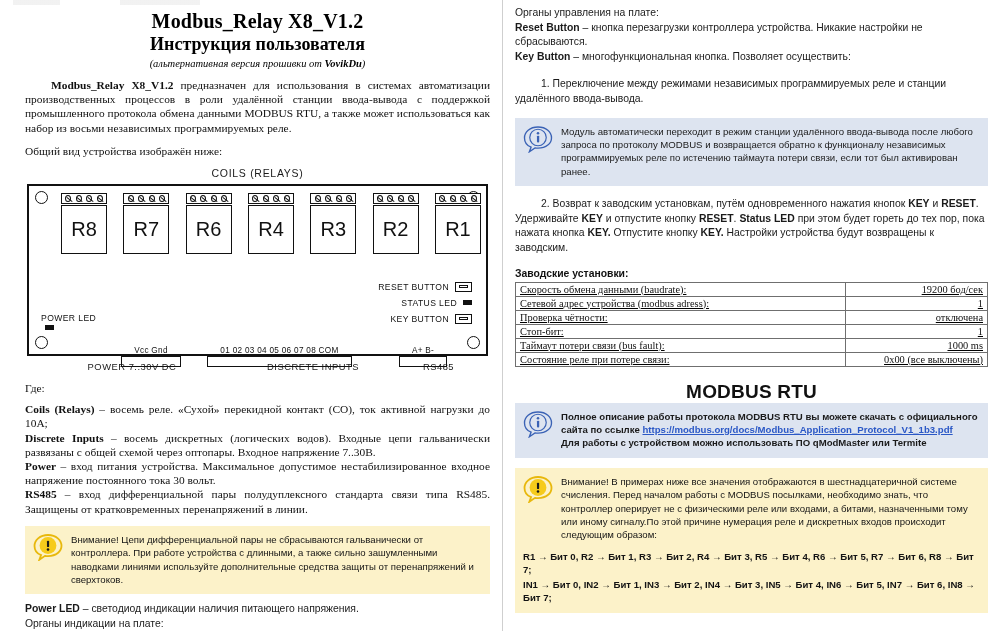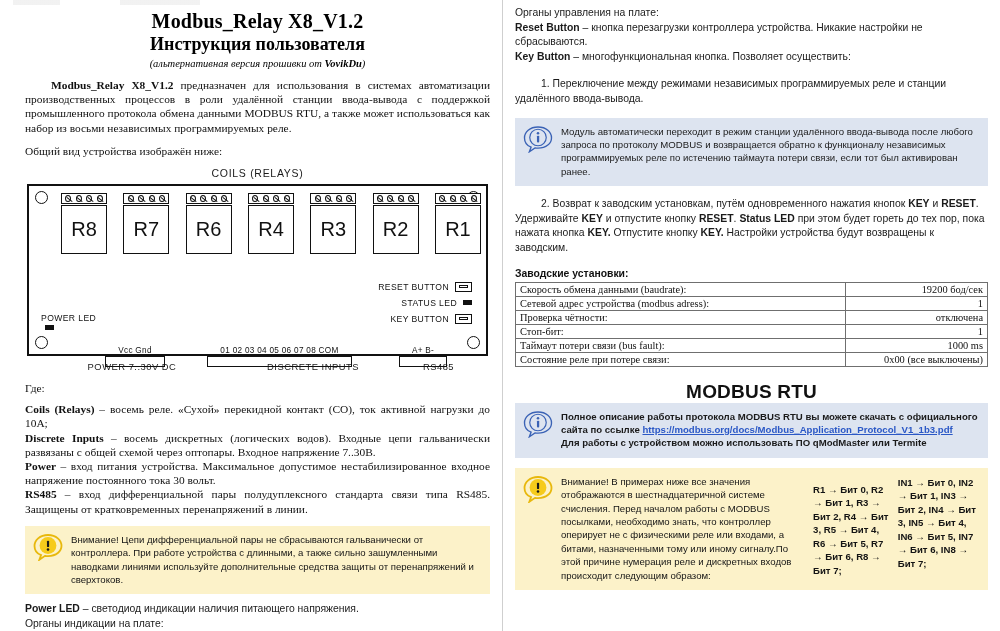--- a/index.html
+++ b/index.html
@@ -145,20 +145,21 @@
     color: #111; margin: 14px 0 0 0; letter-spacing: .2px;
   }
   a.link { color: #2b58c6; text-decoration: underline; word-break: break-all; }
   .bits-line { font-size: 9.6px; font-weight: bold; color:#141414; line-height: 13.5px; margin-top: 8px;}
 
   
   .tbl-title { font-size: 10.4px; font-weight: bold; color: #111; margin: 10px 0 3px 0; }
   table.doc {
     width: 100%; border-collapse: collapse;
     font-family: "Liberation Serif", serif;
+    text-decoration: underline;
   }
   table.doc td, table.doc th {
     border: 1px solid #6f6f6f; padding: 1px 4px;
     font-size: 10.4px; color: #111; font-weight: normal;
   }
   table.settings td.k { text-align: left; }
   table.settings td.v { text-align: right; width: 142px; }
 </style>
 </head>
 <body>
@@ -270,21 +271,21 @@
             </span>
         </div>
       </div>
 
       <div class="power-led">
         <div>POWER LED</div>
         <div class="led-glyph"></div>
       </div>
 
       <div class="bottom-terms">
-        <div class="bt-group" style="left:76px;width:60px;">
+        <div class="bt-group" style="left:92px;width:60px;">
           <div>Vcc Gnd</div>
           <div class="bt-strip">
               <i class="sc"></i>
               <i class="sc"></i>
             </div>
         </div>
         <div class="bt-group" style="left:178px;width:145px;">
           <div>01 02 03 04 05 06 07 08 COM</div>
           <div class="bt-strip">
               <i class="sc"></i>
@@ -408,21 +409,21 @@
         <circle cx="20" cy="16" r="11" fill="none" stroke="#3a62b5" stroke-width="1.6"></circle>
         <circle cx="20" cy="10.4" r="1.7" fill="#3a62b5"></circle>
         <rect x="18.6" y="13.6" width="3" height="9" rx="1.2" fill="#3a62b5"></rect>
       </svg>
       <div class="ctext">
         <span style="text-indent:16px;display:inline">Полное описание работы протокола MODBUS RTU вы можете скачать с официального сайта по ссылке </span><a class="link" href="#">https://modbus.org/docs/Modbus_Application_Protocol_V1_1b3.pdf</a><br>
         <span>Для работы с устройством можно использовать ПО  </span><b>qModMaster</b><span>  или  </span><b>Termite</b>
       </div>
     </div>
 
-    <div class="callout warn" style="margin-top:10px;flex-direction:row;gap:8px;padding:7px 10px 8px 8px;">
+    <div class="callout warn" style="margin-top:10px;flex-direction:column;gap:0;padding:7px 10px 8px 8px;">
       <div style="display:flex;gap:8px;align-items:flex-start;">
         <svg class="bubble" viewBox="0 0 40 36">
           <path d="M20 2 C9 2 2 9 2 16.5 C2 22 5.5 26.7 10.8 28.8 L8.5 35 L16 29.8 C17.3 30 18.6 30.1 20 30.1 C31 30.1 38 23.9 38 16.5 C38 9 31 2 20 2 Z" fill="none" stroke="#e8b80c" stroke-width="2.4"></path>
           <circle cx="20" cy="16" r="11.2" fill="#f6cb1c"></circle>
           <rect x="18.6" y="9.5" width="2.9" height="8.6" rx="1.2" fill="#1a1a1a"></rect>
           <circle cx="20" cy="21.2" r="1.7" fill="#1a1a1a"></circle>
         </svg>
         <div class="ctext">Внимание! В примерах ниже все значения отображаются в шестнадцатеричной системе счисления.  Перед началом работы с MODBUS посылками, необходимо знать, что контроллер оперирует не с физическими реле или входами, а битами, назначенными тому или иному сигналу.По этой причине нумерация реле и дискретных входов происходит следующим образом:</div>
       </div>
       <div class="bits-line">R1 → Бит 0, R2 → Бит 1, R3 → Бит 2, R4 → Бит 3, R5 → Бит 4, R6 → Бит 5, R7 → Бит 6, R8 → Бит 7;</div>

